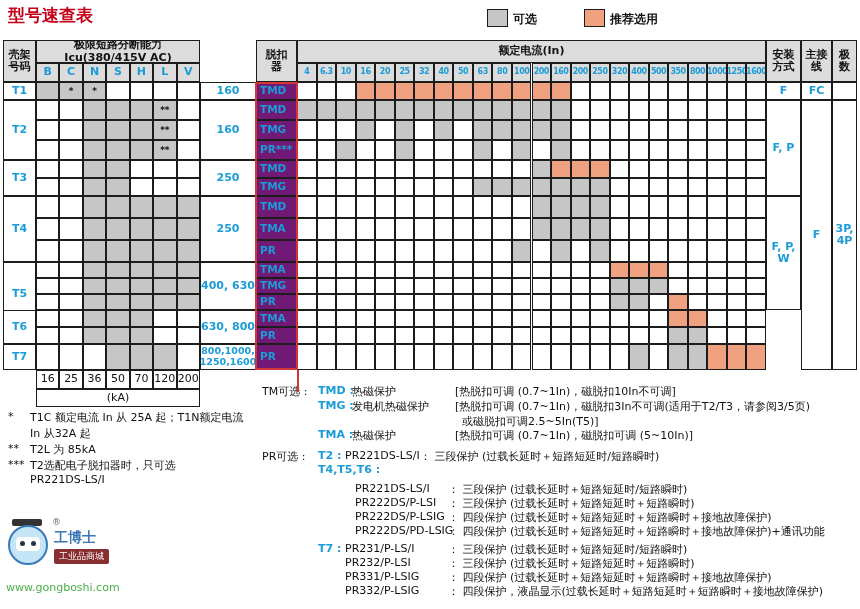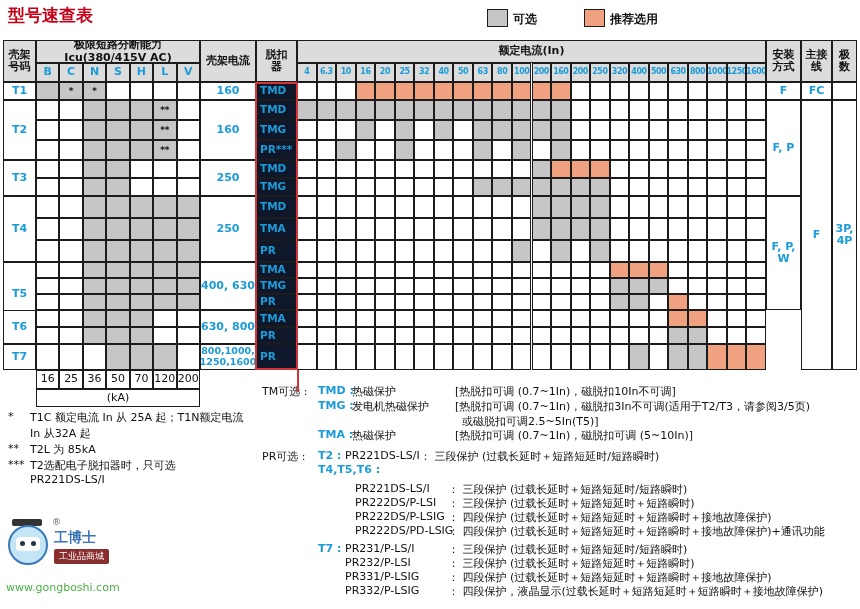--- a/index.html
+++ b/index.html
@@ -6,21 +6,21 @@
   body{width:860px;height:609px;position:relative;overflow:hidden;background:#ffffff;
        font-family:"DejaVu Sans","Liberation Sans",sans-serif;}
   .abs{position:absolute;}
   .cell{position:absolute;box-sizing:border-box;border:1px solid #1c1c1c;background:#fff;
         display:flex;align-items:center;justify-content:center;text-align:center;
         font-size:11px;color:#111;white-space:pre-line;line-height:1.12;overflow:hidden;}
   .hdr{background:#dcdcdc;font-weight:bold;}
   .val{color:#1b9cd8;font-weight:bold;}
   .gray{background:#c6c6c6;}
   .rec{background:#f0a17f;}
-  .tripbg{background:#0f172a;}
+  .tripbg{background:#701a75;}
   .trip{justify-content:flex-start;padding-left:3px;font-size:10.5px;}
   .num{font-size:8px;letter-spacing:-0.5px;}
   .mark{font-size:9px;font-weight:bold;color:#111;}
   .small{font-size:9.5px;}
   .title{position:absolute;left:8px;top:4px;font-size:17px;font-weight:bold;color:#c30017;}
   .legend-box{position:absolute;width:21px;height:18px;border:1px solid #1c1c1c;box-sizing:border-box;}
   .legend-label{position:absolute;font-size:12px;font-weight:bold;color:#111;}
   .redrect{position:absolute;border:2px solid #d23535;box-sizing:border-box;z-index:6;pointer-events:none;background:transparent;}
   .redtick{position:absolute;width:2px;background:#d23535;z-index:6;}
   .note{position:absolute;font-size:11px;color:#111;white-space:nowrap;}
@@ -55,21 +55,20 @@
 号码</div>
     <div class="cell hdr" style="left: 36px; top: 40px; width: 164px; height: 23px;">极限短路分断能力
 Icu(380/415V AC)</div>
     <div class="cell hdr val" style="left: 36px; top: 63px; width: 23.4286px; height: 19px;">B</div>
     <div class="cell hdr val" style="left: 59.4286px; top: 63px; width: 23.4286px; height: 19px;">C</div>
     <div class="cell hdr val" style="left: 82.8571px; top: 63px; width: 23.4286px; height: 19px;">N</div>
     <div class="cell hdr val" style="left: 106.286px; top: 63px; width: 23.4286px; height: 19px;">S</div>
     <div class="cell hdr val" style="left: 129.714px; top: 63px; width: 23.4286px; height: 19px;">H</div>
     <div class="cell hdr val" style="left: 153.143px; top: 63px; width: 23.4286px; height: 19px;">L</div>
     <div class="cell hdr val" style="left: 176.571px; top: 63px; width: 23.4286px; height: 19px;">V</div>
-    <div class="cell hdr" style="left: 200px; top: 40px; width: 56px; height: 42px;">壳架电流</div>
     <div class="cell hdr" style="left: 256px; top: 40px; width: 41px; height: 42px;">脱扣
 器</div>
     <div class="cell hdr" style="left: 297px; top: 40px; width: 469px; height: 23px;">额定电流(In)</div>
     <div class="cell hdr val num" style="left: 297px; top: 63px; width: 19.5417px; height: 19px;">4</div>
     <div class="cell hdr val num" style="left: 316.542px; top: 63px; width: 19.5417px; height: 19px;">6.3</div>
     <div class="cell hdr val num" style="left: 336.083px; top: 63px; width: 19.5417px; height: 19px;">10</div>
     <div class="cell hdr val num" style="left: 355.625px; top: 63px; width: 19.5417px; height: 19px;">16</div>
     <div class="cell hdr val num" style="left: 375.167px; top: 63px; width: 19.5417px; height: 19px;">20</div>
     <div class="cell hdr val num" style="left: 394.708px; top: 63px; width: 19.5417px; height: 19px;">25</div>
     <div class="cell hdr val num" style="left: 414.25px; top: 63px; width: 19.5417px; height: 19px;">32</div>
@@ -78,21 +77,21 @@
     <div class="cell hdr val num" style="left: 472.875px; top: 63px; width: 19.5417px; height: 19px;">63</div>
     <div class="cell hdr val num" style="left: 492.417px; top: 63px; width: 19.5417px; height: 19px;">80</div>
     <div class="cell hdr val num" style="left: 511.958px; top: 63px; width: 19.5417px; height: 19px;">100</div>
     <div class="cell hdr val num" style="left: 531.5px; top: 63px; width: 19.5417px; height: 19px;">200</div>
     <div class="cell hdr val num" style="left: 551.042px; top: 63px; width: 19.5417px; height: 19px;">160</div>
     <div class="cell hdr val num" style="left: 570.583px; top: 63px; width: 19.5417px; height: 19px;">200</div>
     <div class="cell hdr val num" style="left: 590.125px; top: 63px; width: 19.5417px; height: 19px;">250</div>
     <div class="cell hdr val num" style="left: 609.667px; top: 63px; width: 19.5417px; height: 19px;">320</div>
     <div class="cell hdr val num" style="left: 629.208px; top: 63px; width: 19.5417px; height: 19px;">400</div>
     <div class="cell hdr val num" style="left: 648.75px; top: 63px; width: 19.5417px; height: 19px;">500</div>
-    <div class="cell hdr val num" style="left: 668.292px; top: 63px; width: 19.5417px; height: 19px;">630</div>
+    <div class="cell hdr val num" style="left: 668.292px; top: 63px; width: 19.5417px; height: 19px;">350</div>
     <div class="cell hdr val num" style="left: 687.833px; top: 63px; width: 19.5417px; height: 19px;">800</div>
     <div class="cell hdr val num" style="left: 707.375px; top: 63px; width: 19.5417px; height: 19px;">1000</div>
     <div class="cell hdr val num" style="left: 726.917px; top: 63px; width: 19.5417px; height: 19px;">1250</div>
     <div class="cell hdr val num" style="left: 746.458px; top: 63px; width: 19.5417px; height: 19px;">1600</div>
     <div class="cell hdr" style="left: 766px; top: 40px; width: 35px; height: 42px;">安装
 方式</div>
     <div class="cell hdr" style="left: 801px; top: 40px; width: 31px; height: 42px;">主接
 线</div>
     <div class="cell hdr" style="left: 832px; top: 40px; width: 25px; height: 42px;">极
 数</div>

